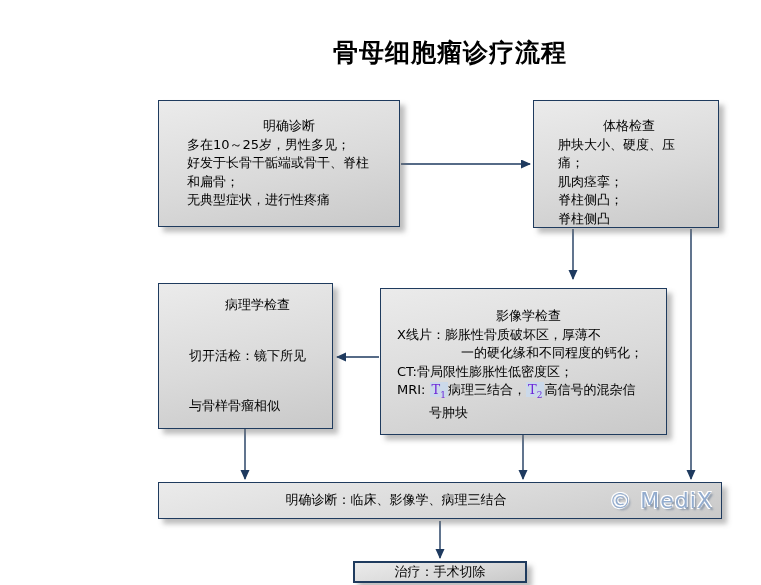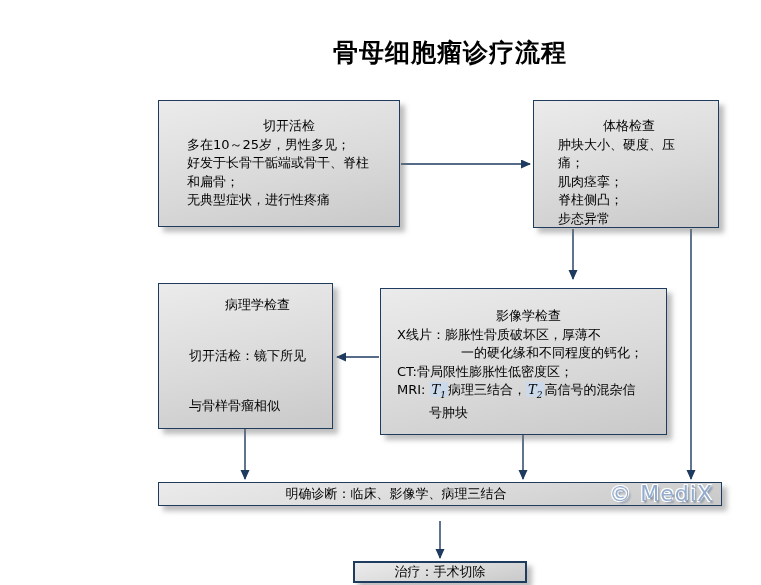--- a/index.html
+++ b/index.html
@@ -34,30 +34,29 @@
     color:#000;
     font-size:13px;
     line-height:18.5px;
   }
   .node .node-title{text-align:center;}
   .node-history{left:158px;top:80px;width:242px;height:127px;padding:16px 8px 0 28px;}
   .node-physical{left:533px;top:80px;width:186px;height:128px;padding:16px 18px 0 24px;}
   .node-imaging{left:380px;top:268px;width:287px;height:147px;padding:18px 6px 0 16px;}
   .node-pathology{left:158px;top:263px;width:175px;height:146px;padding:0 6px 0 30px;
     display:flex;flex-direction:column;justify-content:center;gap:32px;}
-  .node-diagnosis{left:158px;top:462px;width:564px;height:24px;
+  .node-diagnosis{left:158px;top:462px;width:564px;height:37px;
     display:flex;align-items:center;justify-content:center;padding-right:88px;}
   .node-treatment{left:353px;top:541px;width:174px;height:22px;border-width:2px;
     display:flex;align-items:flex-end;justify-content:center;}
   .node-imaging .indent-a{padding-left:64px;}
   .node-imaging .indent-b{padding-left:32px;}
   .formula{
     font-family:"DejaVu Serif","Liberation Serif",serif;
-    font-style:italic;
-    color:#000000;
+    color:#6d28d9;
     background:#CBD9EA;
     padding:0 2px;
   }
   .formula sub{font-size:9px;}
   .watermark{
     position:absolute;
     right:8px;top:50%;
     transform:translateY(-50%);
     font-size:22px;font-weight:normal;
     color:#93ACCE;
@@ -82,33 +81,33 @@
     <line x1="401" y1="144" x2="530" y2="144" stroke="#1E3A5F" stroke-width="1.4" marker-end="url(#ah)"></line>
     <line x1="573" y1="209" x2="573" y2="259" stroke="#1E3A5F" stroke-width="1.4" marker-end="url(#ah)"></line>
     <line x1="691" y1="209" x2="691" y2="459" stroke="#1E3A5F" stroke-width="1.4" marker-end="url(#ah)"></line>
     <line x1="379" y1="337" x2="337" y2="337" stroke="#1E3A5F" stroke-width="1.4" marker-end="url(#ah)"></line>
     <line x1="245" y1="409" x2="245" y2="459" stroke="#1E3A5F" stroke-width="1.4" marker-end="url(#ah)"></line>
     <line x1="523" y1="410" x2="523" y2="459" stroke="#1E3A5F" stroke-width="1.4" marker-end="url(#ah)"></line>
     <line x1="440" y1="501" x2="440" y2="538" stroke="#1E3A5F" stroke-width="1.4" marker-end="url(#ah)"></line>
   </svg>
 
   <div class="node node-history">
-    <div class="node-title">切开活检</div>
+    <div class="node-title">明确诊断</div>
     <div>多在10～25岁，男性多见；</div>
     <div>好发于长骨干骺端或骨干、脊柱</div>
     <div>和扁骨；</div>
     <div>无典型症状，进行性疼痛</div>
   </div>
 
   <div class="node node-physical">
     <div class="node-title">体格检查</div>
     <div>肿块大小、硬度、压痛；</div>
     <div>肌肉痉挛；</div>
     <div>脊柱侧凸；</div>
-    <div>步态异常</div>
+    <div>脊柱侧凸</div>
   </div>
 
   <div class="node node-imaging">
     <div class="node-title">影像学检查</div>
     <div>X线片：膨胀性骨质破坏区，厚薄不</div>
     <div class="indent-a">一的硬化缘和不同程度的钙化；</div>
     <div>CT:骨局限性膨胀性低密度区；</div>
     <div>
       <span>MRI: </span><span class="formula"><span>T</span><sub>1</sub></span><span>病理三结合，</span><span class="formula"><span>T</span><sub>2</sub></span><span>高信号的混杂信</span>
     </div>

